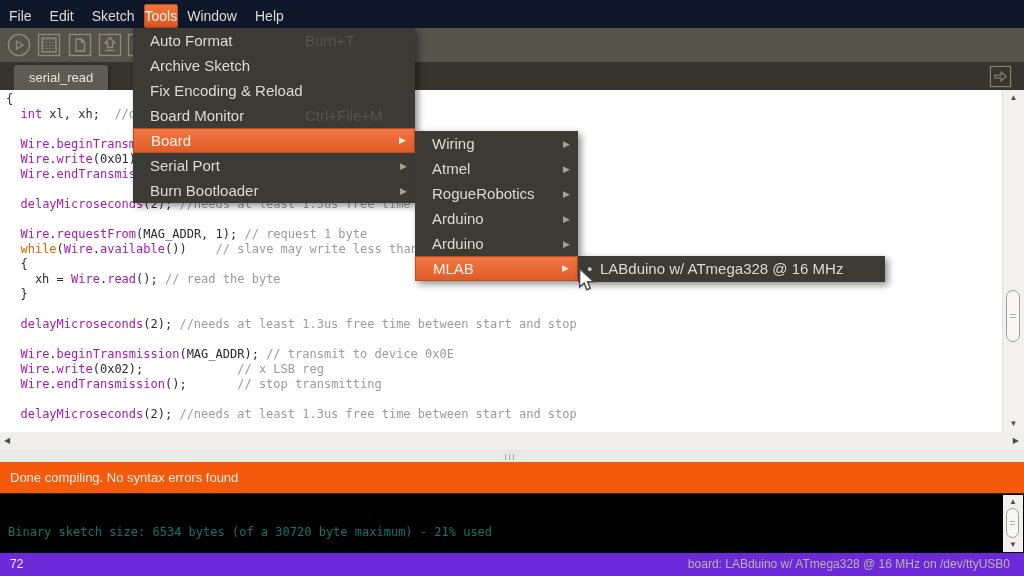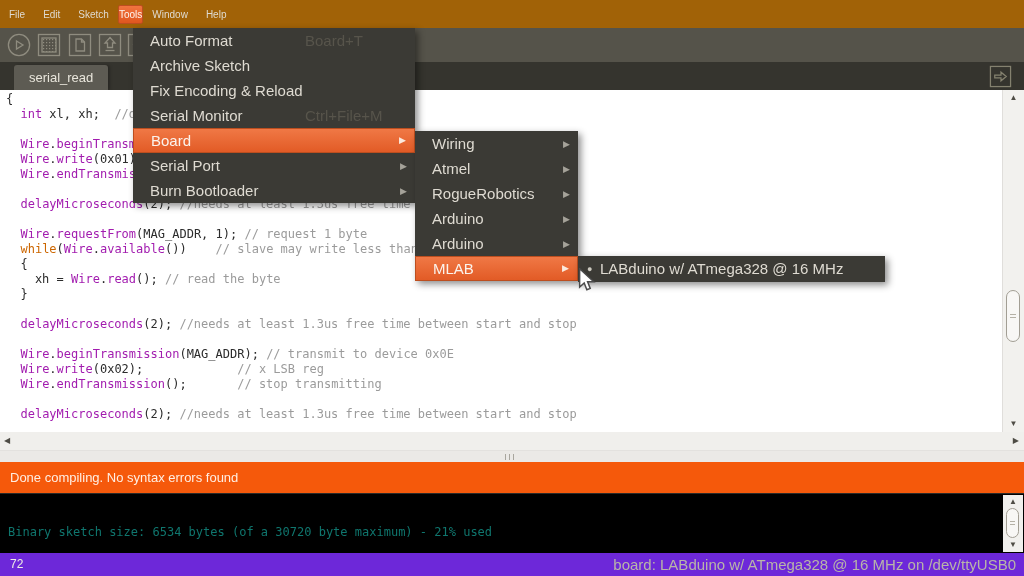--- a/index.html
+++ b/index.html
@@ -1,21 +1,21 @@
 <!DOCTYPE html>
 <html><head>
 <meta charset="utf-8">
 <style>
   html,body{margin:0;padding:0}
   body{width:1024px;height:576px;position:relative;overflow:hidden;
        font-family:"Liberation Sans",sans-serif;background:#fff}
 
   
-  #menubar{position:absolute;left:0;top:0;width:1024px;height:28px;background:#a16207;
-           display:flex;align-items:center;color:#dfdbd2;font-size:10px}
+  #menubar{position:absolute;left:0;top:0;width:1024px;height:28px;background:#0f172a;
+           display:flex;align-items:flex-end;color:#dfdbd2;font-size:14px}
   .mb-item{padding:4px 9px;margin-left:0;border-radius:2px;cursor:default}
   .mb-item.active{background:linear-gradient(#f0743f,#e0561f);border:1px solid #bc4e1f;
                   padding:3px 0;color:#fdf4ee}
 
   
   #toolbar{position:absolute;left:0;top:28px;width:1024px;height:34px;background:#55534a}
   .tb-icon{position:absolute;top:5px;width:24px;height:24px}
 
   
   #tabbar{position:absolute;left:0;top:62px;width:1024px;height:28px;background:#35342e}
@@ -52,21 +52,21 @@
   
   #status-strip{position:absolute;left:0;top:462px;width:1024px;height:31px;background:#f5590b;
                 color:#ffeee3;font-size:13px;line-height:31px;padding-left:10px;box-sizing:border-box}
   #console{position:absolute;left:0;top:493px;width:1024px;height:60px;background:#000;
            border-top:1px solid #2a2a28;box-sizing:border-box}
   #console-text{position:absolute;left:8px;top:31px;color:#0f766e;
                 font-family:"DejaVu Sans Mono",monospace;font-size:12px}
   #console-scroll{position:absolute;right:1px;top:1px;width:20px;height:57px;background:#f1f0ed}
   #bottombar{position:absolute;left:0;top:553px;width:1024px;height:23px;background:#6d28d9}
   #line-number{position:absolute;left:10px;top:0;line-height:23px;color:#efede6;font-size:12px}
-  #board-info{position:absolute;right:8px;top:0;line-height:23px;color:#b9b5a9;font-size:15px}
+  #board-info{position:absolute;right:14px;top:0;line-height:23px;color:#b9b5a9;font-size:12px}
 
   
   .popup{position:absolute;background:#3b3a35;color:#dfdbd2;font-size:15px;
          box-shadow:3px 3px 7px rgba(0,0,0,.45);z-index:20}
   .menu-item{height:25px;line-height:25px;padding-left:17px;position:relative;cursor:default}
   .menu-item .shortcut{position:absolute;left:172px;color:#57544b}
   .menu-item .arrow{position:absolute;right:8px;top:1px;font-size:9px;color:#a5a299}
   .menu-item .bullet{position:absolute;left:9px;top:0;font-size:9px;color:#ccc9bf}
   .menu-item.active{background:linear-gradient(#f07845,#e25b26);border:1px solid #bc4e1f;
                     box-sizing:border-box;line-height:23px;color:#fbf3ec}
@@ -171,24 +171,24 @@
     <div class="sb-arrow" style="bottom:2px">▼</div>
   </div>
 </div>
 
 <div id="bottombar">
   <div id="line-number">72</div>
   <div id="board-info">board: LABduino w/ ATmega328 @ 16 MHz on /dev/ttyUSB0</div>
 </div>
 
 <div id="tools-menu" class="popup">
-    <div class="menu-item"><span>Auto Format</span><span class="shortcut">Board+T</span></div>
+    <div class="menu-item"><span>Auto Format</span><span class="shortcut">Burn+T</span></div>
     <div class="menu-item"><span>Archive Sketch</span></div>
     <div class="menu-item"><span>Fix Encoding &amp; Reload</span></div>
-    <div class="menu-item"><span>Serial Monitor</span><span class="shortcut">Ctrl+File+M</span></div>
+    <div class="menu-item"><span>Board Monitor</span><span class="shortcut">Ctrl+File+M</span></div>
     <div class="menu-item active"><span>Board</span><span class="arrow">▶</span></div>
     <div class="menu-item"><span>Serial Port</span><span class="arrow">▶</span></div>
     <div class="menu-item"><span>Burn Bootloader</span><span class="arrow">▶</span></div>
   </div>
 <div id="board-submenu" class="popup">
     <div class="menu-item"><span>Wiring</span><span class="arrow">▶</span></div>
     <div class="menu-item"><span>Atmel</span><span class="arrow">▶</span></div>
     <div class="menu-item"><span>RogueRobotics</span><span class="arrow">▶</span></div>
     <div class="menu-item"><span>Arduino</span><span class="arrow">▶</span></div>
     <div class="menu-item"><span>Arduino</span><span class="arrow">▶</span></div>

